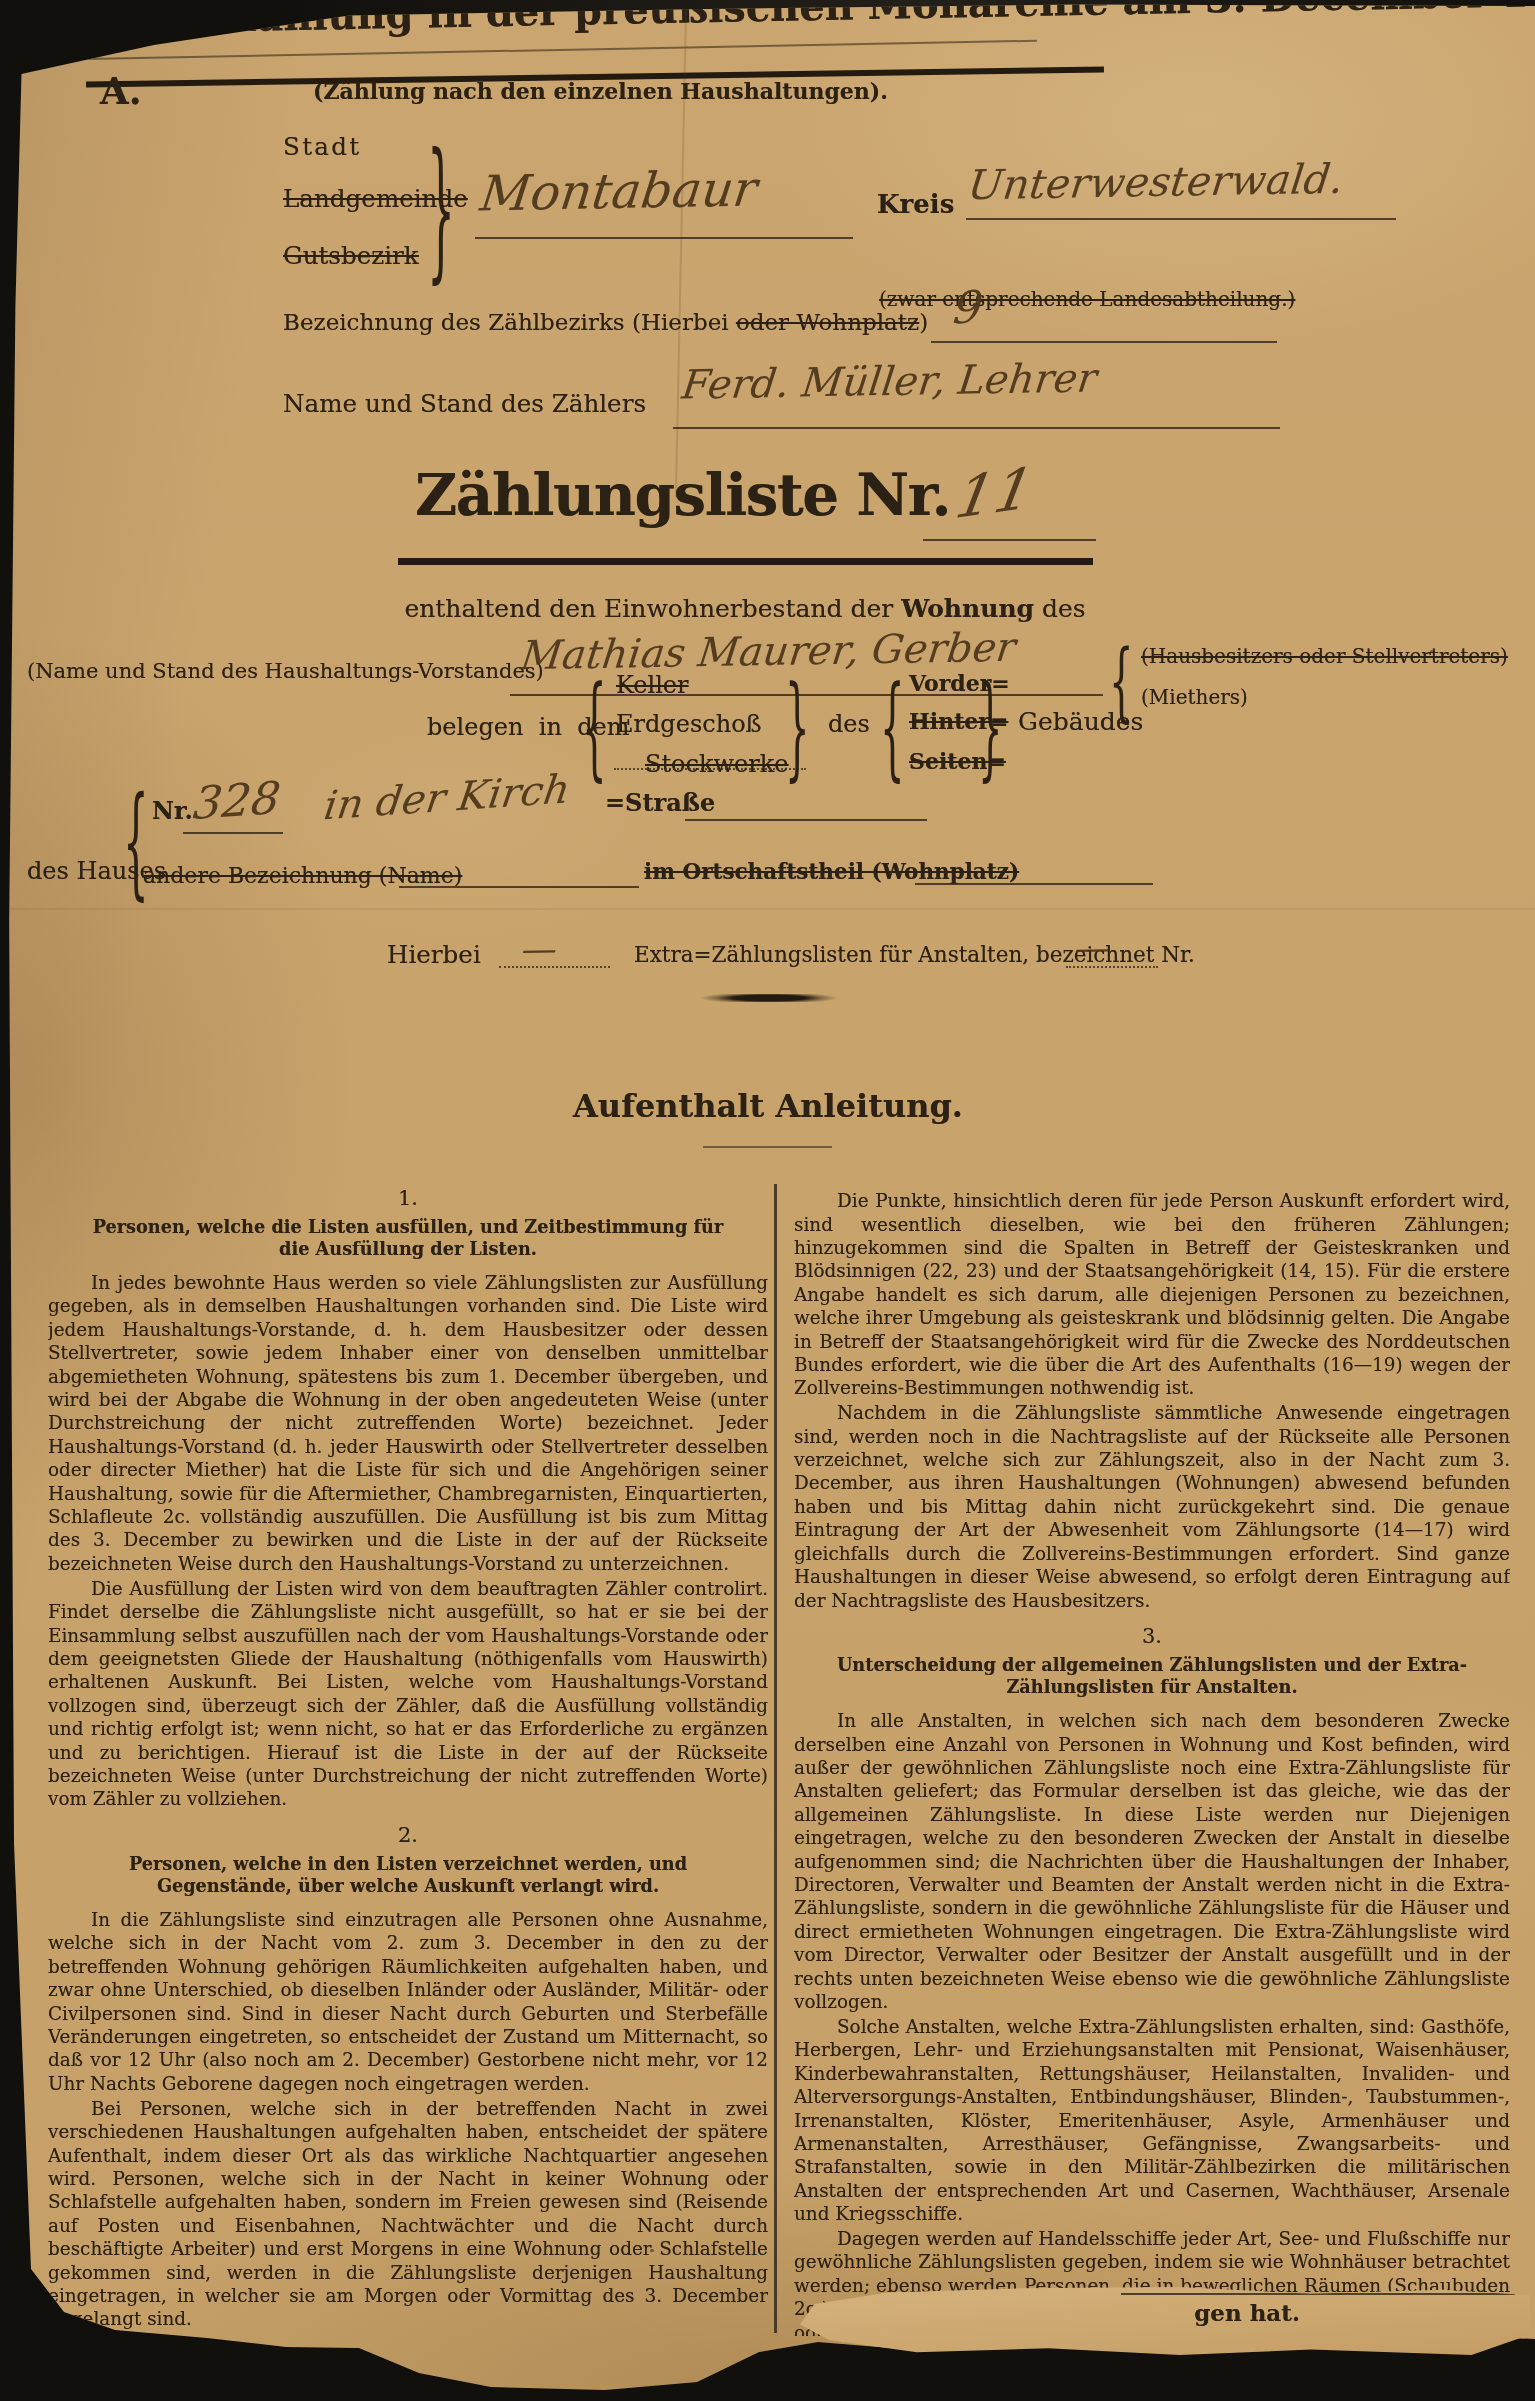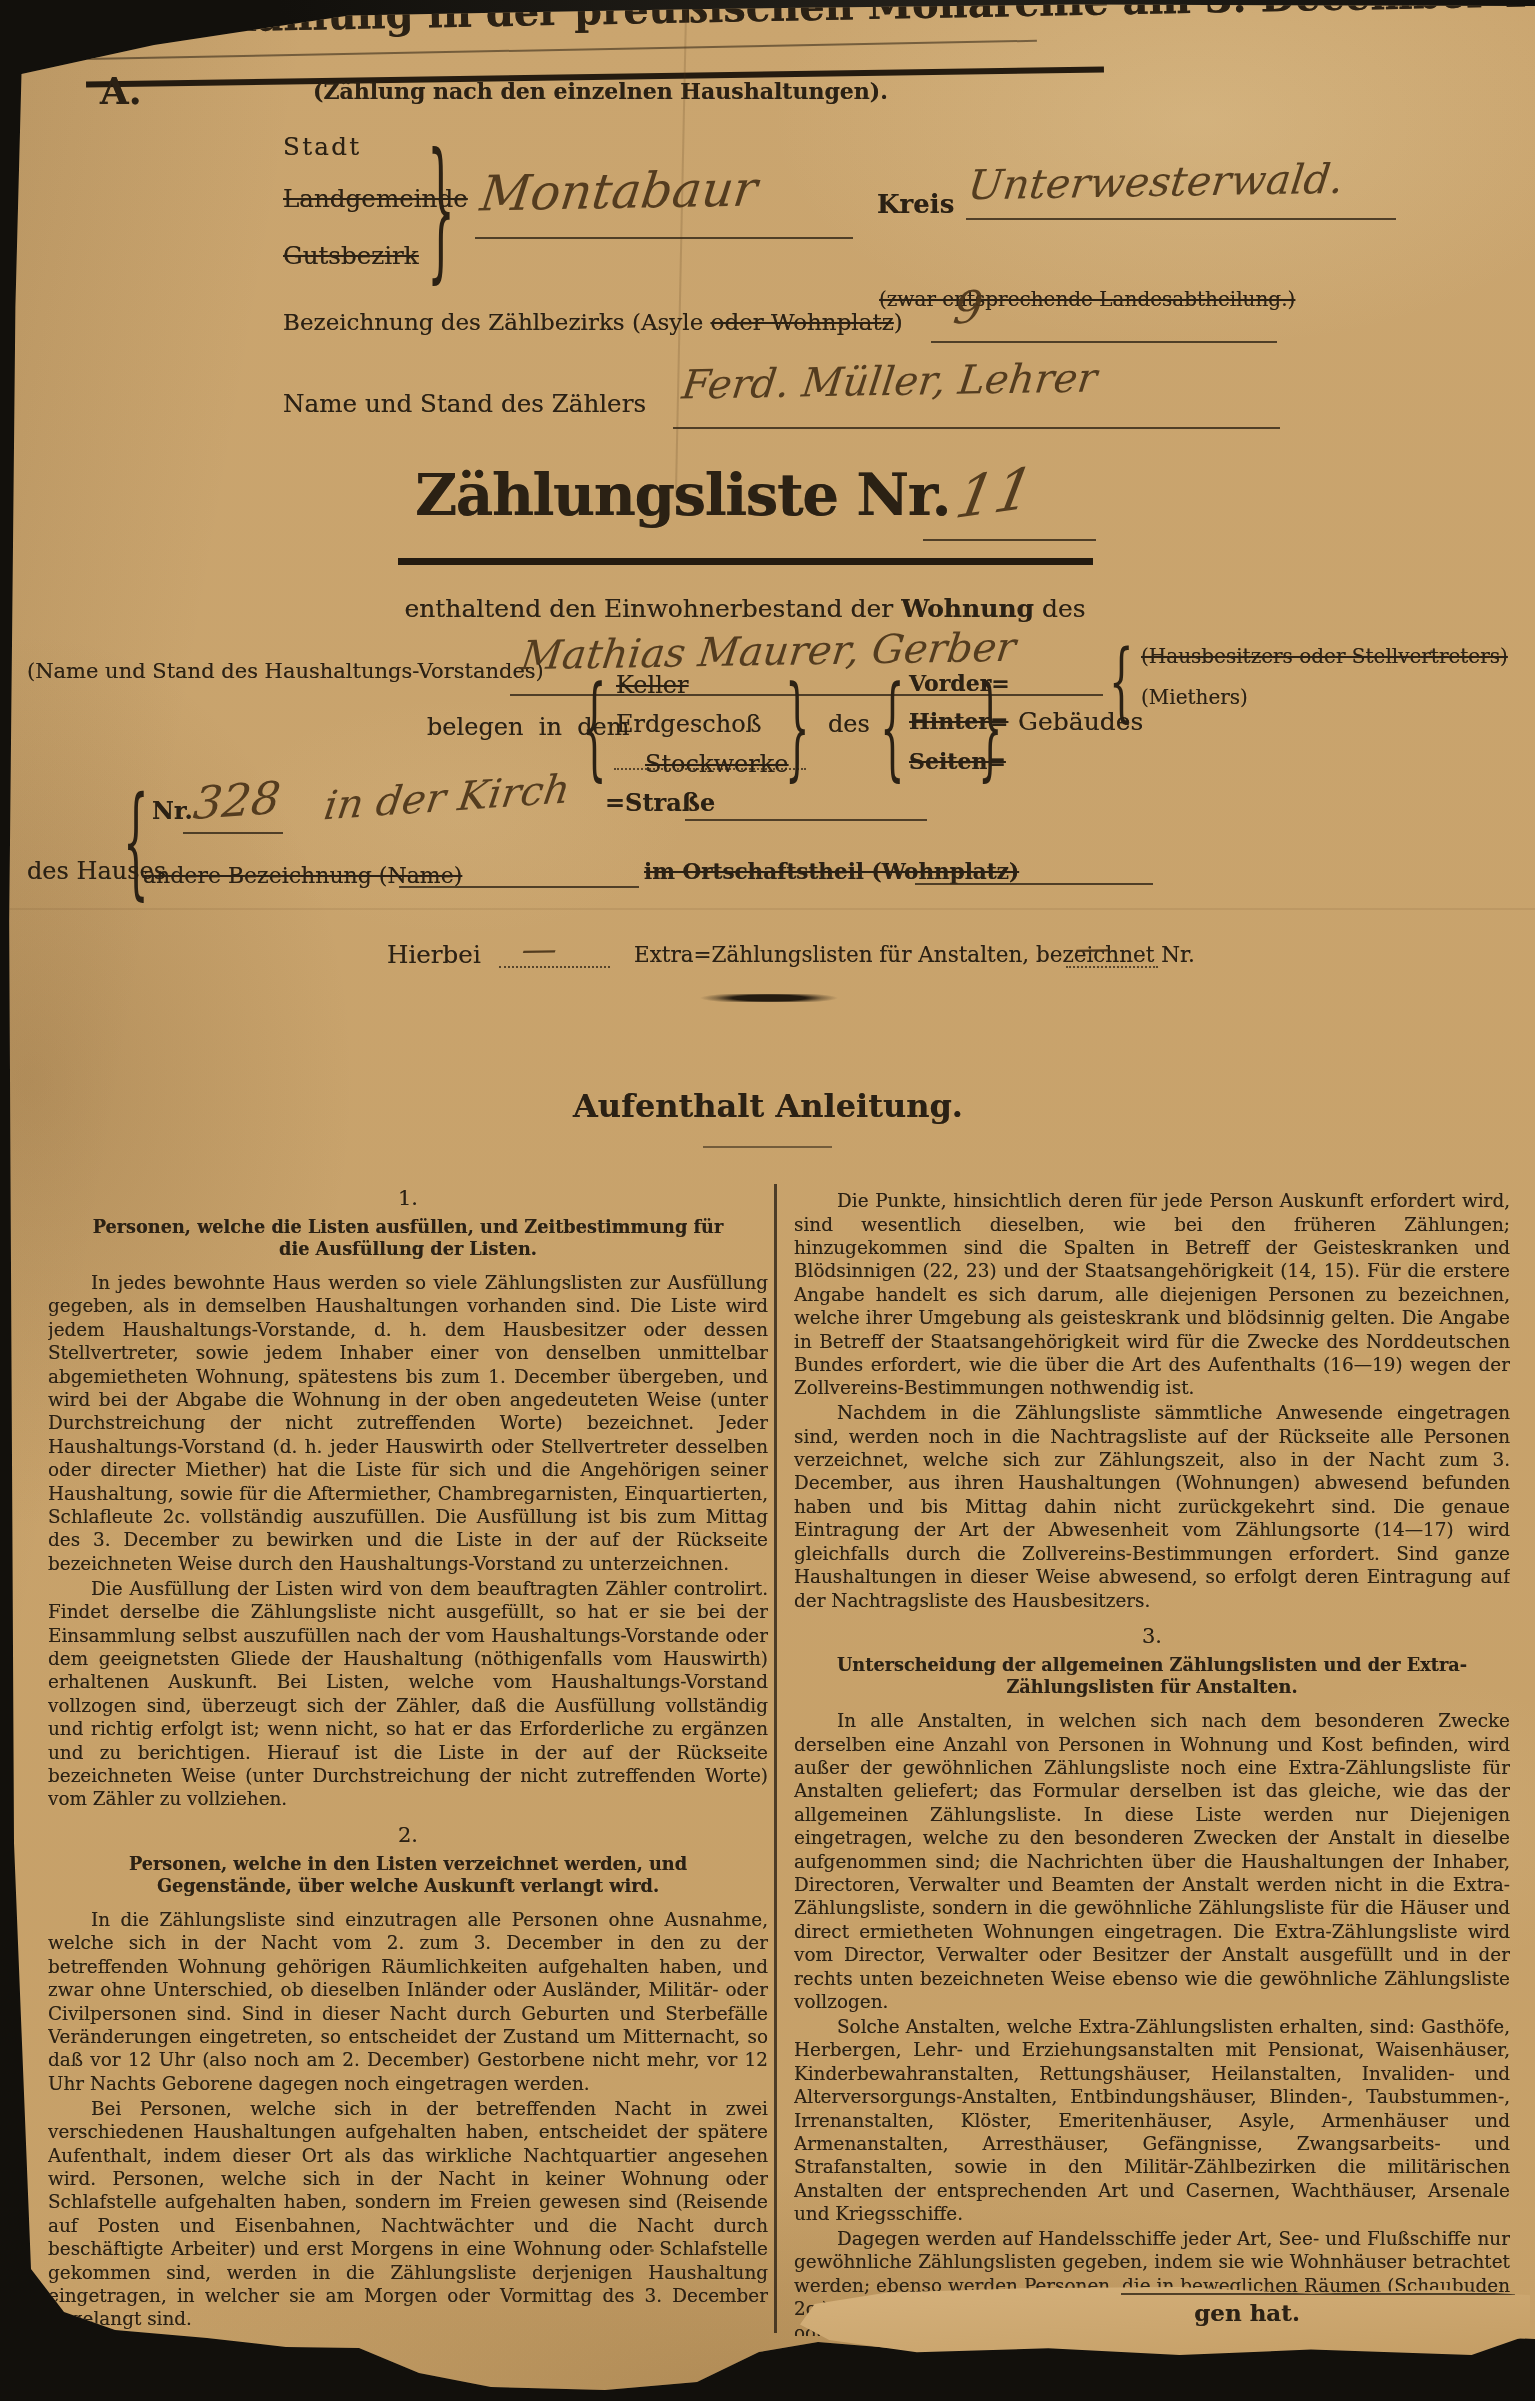--- a/index.html
+++ b/index.html
@@ -64,21 +64,21 @@
     <div class="lbl strike" style="left:283px;top:241px;font-size:24.6px;">Gutsbezirk</div>
     <div class="brace" style="left:427px;top:121px;font-size:49px;transform:scaleY(3.1) scaleX(.9);">}</div>
     <div class="hand" style="left:481px;top:163px;font-size:49px;">Montabaur</div>
     <div class="rule" style="left:475px;top:237px;width:378px;"></div>
     <div class="lbl bl" style="left:877px;top:189px;font-size:26px;">Kreis</div>
     <div class="hand" style="left:969px;top:158px;font-size:41px;">Unterwesterwald.</div>
     <div class="rule" style="left:966px;top:218px;width:430px;"></div>
     <div class="lbl strike" style="left:879px;top:287px;font-size:20px;">(zwar entsprechende Landesabtheilung.)</div>
 
     <div class="lbl" style="left:283px;top:309px;font-size:23px;">
-      <span>Bezeichnung des Zählbezirks (Asyle </span><span class="strike">oder Wohnplatz</span><span>)</span>
+      <span>Bezeichnung des Zählbezirks (Hierbei </span><span class="strike">oder Wohnplatz</span><span>)</span>
     </div>
     <div class="hand" style="left:954px;top:281px;font-size:45px;">9</div>
     <div class="rule" style="left:931px;top:341px;width:346px;"></div>
 
     <div class="lbl" style="left:283px;top:389px;font-size:24.6px;">Name und Stand des Zählers</div>
     <div class="hand" style="left:683px;top:358px;font-size:40px;">Ferd. Müller, Lehrer</div>
     <div class="rule" style="left:673px;top:427px;width:607px;"></div>
 
     <div class="lbl bl" style="left:415px;top:461px;font-size:58px;letter-spacing:-1.5px;">Zählungsliste Nr.</div>
     <div class="hand" style="left:958px;top:459px;font-size:58px;transform:skewX(-18deg) rotate(-8deg);">11</div>

